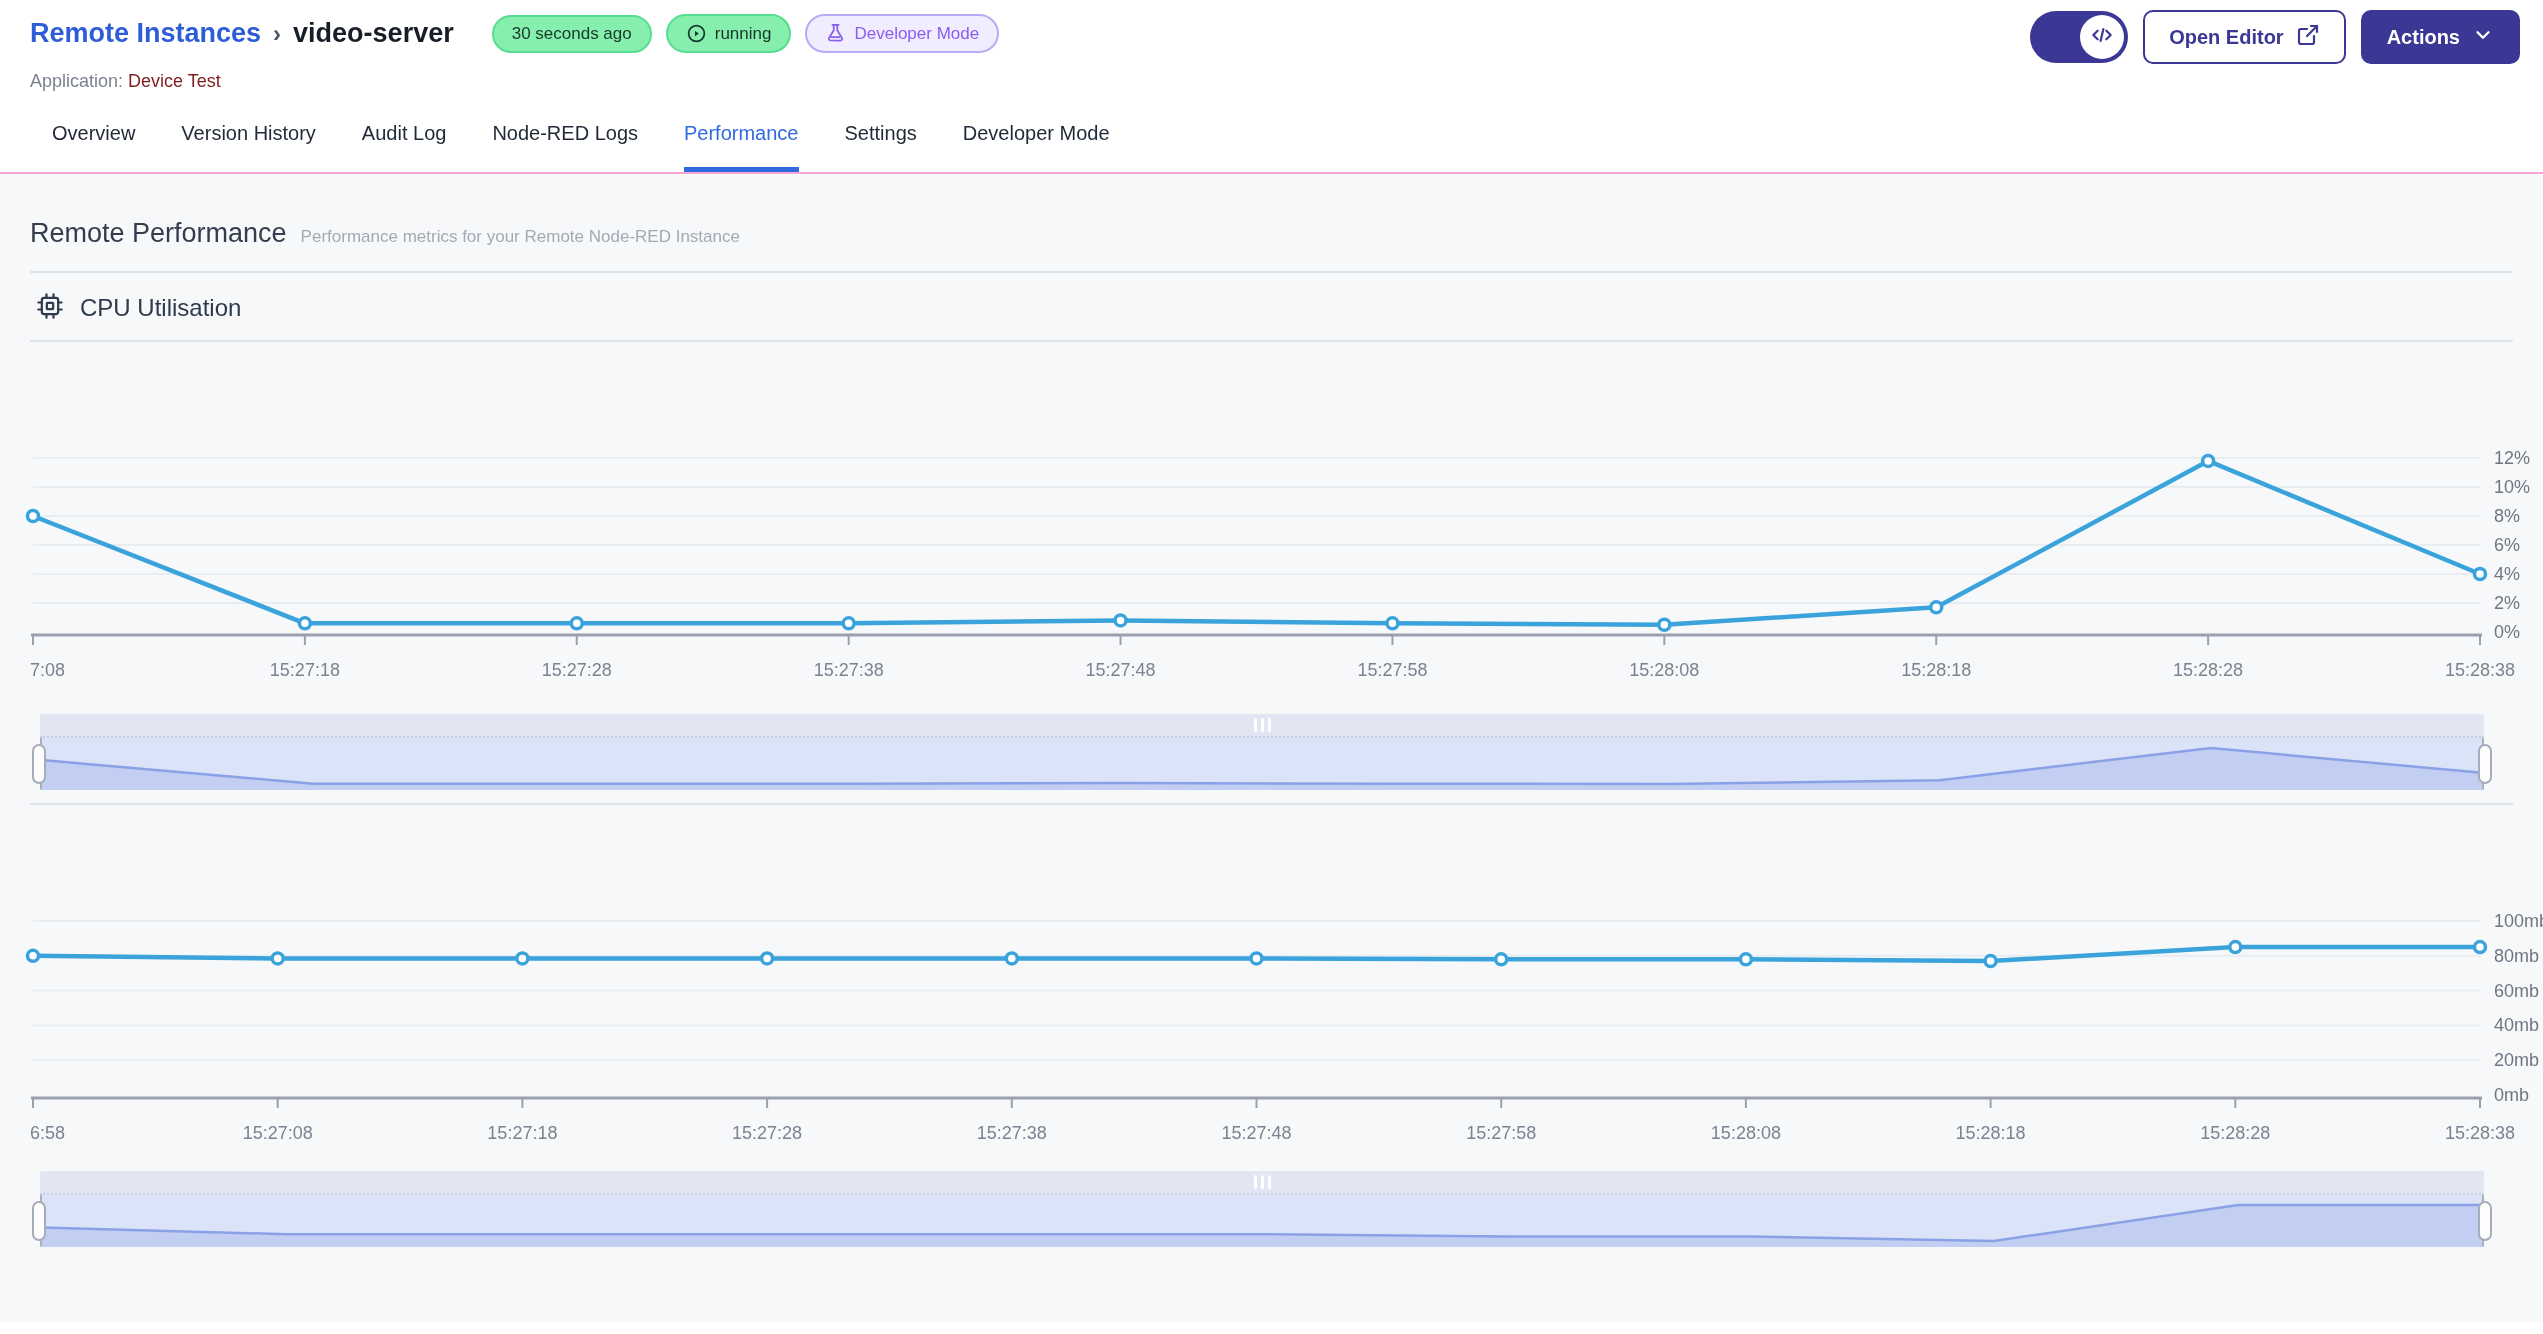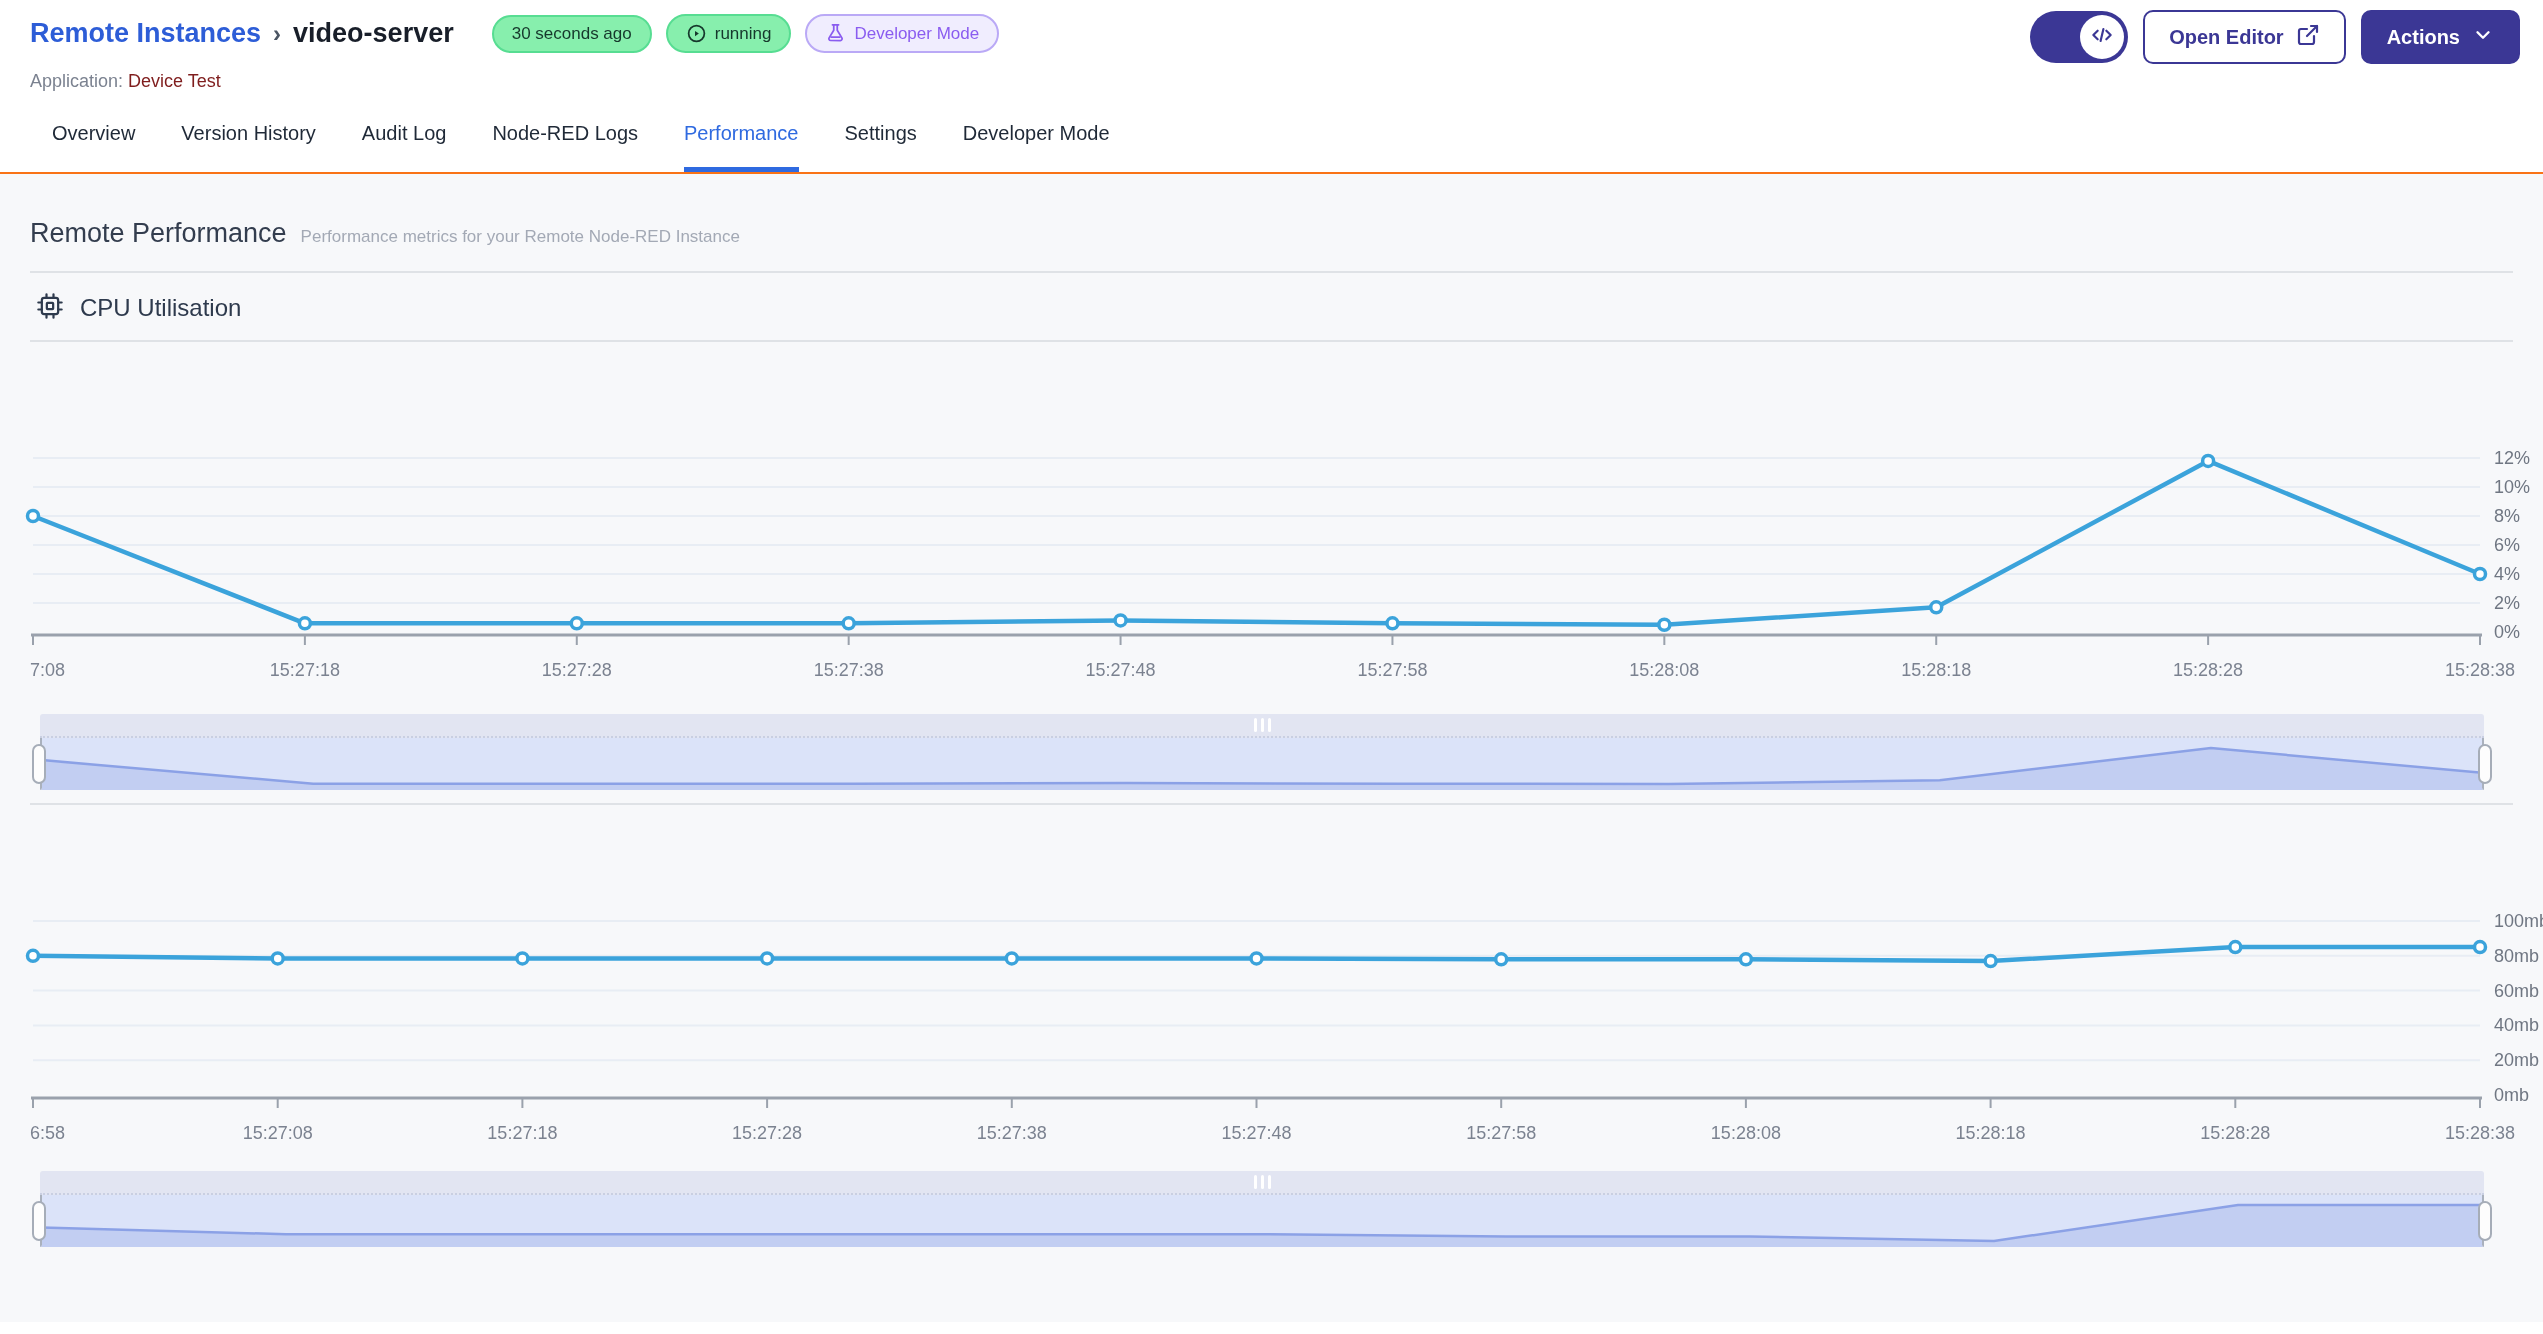--- a/index.html
+++ b/index.html
@@ -26,21 +26,21 @@
   .toggle { width:98px; height:52px; border-radius:26px; background:#3b3795; position:relative; cursor:pointer; }
   .toggle-knob { position:absolute; top:4px; right:4px; width:44px; height:44px; border-radius:50%;
                  background:#fff; display:flex; align-items:center; justify-content:center; }
   .btn { height:54px; display:inline-flex; align-items:center; gap:12px; border-radius:10px;
          font-size:20px; font-weight:700; padding:0 24px; cursor:pointer; }
   .btn.outline { background:#fff; border:2px solid #3b3795; color:#3b3795;gap:12px; }
   .btn.solid { background:#3b3795; border:2px solid #3b3795; color:#fff; }
 
   
   .tabs { display:flex; gap:46px; padding:30px 0 0 52px; background:#fff;
-          border-bottom:2px solid #f97316; }
+          border-bottom:2px solid #f9a8d4; }
   .tab { font-size:20px; color:#1f2937; padding-bottom:22px; cursor:pointer; border-bottom:5px solid transparent; }
   .tab.active { color:#2f6ae0; border-bottom-color:#2f6ae0; }
 
   
   .content { background:#f7f8fa; height:1148px; }
   .section-row { display:flex; align-items:baseline; gap:14px; padding:44px 30px 0 30px; height:84px; }
   .section-title { font-size:27px; color:#333d4e; font-weight:500; }
   .section-sub { font-size:17px; color:#a3a9b5; }
   .divider { border-top:2px solid #dfe2e6; margin:13px 30px 0 30px; }
   .chart-head { display:flex; align-items:center; gap:16px; margin:16px 30px 0 36px; height:38px; color:#2e3a4d; }

